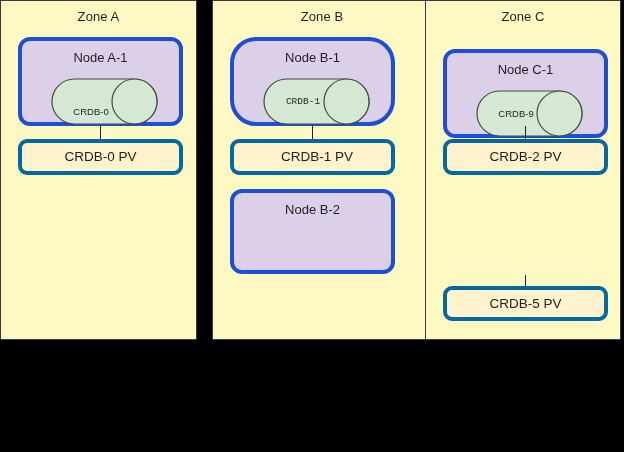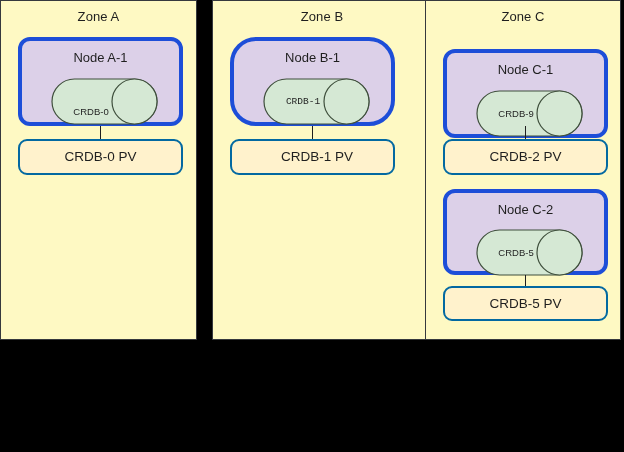--- a/index.html
+++ b/index.html
@@ -49,21 +49,21 @@
     position:absolute;
     left:0;
     text-align:center;
     font-size:9.5px;
     color:#1f1f1f;
     line-height:12px;
   }
   .pv{
     position:absolute;
     background:#fff2cc;
-    border:2px solid #0369a1;
+    border:4px solid #0369a1;
     border-radius:9px;
     box-sizing:border-box;
     display:flex;
     align-items:center;
     justify-content:center;
   }
   .pv-label{
     font-size:13.5px;
     color:#1f1f1f;
     line-height:16px;
@@ -115,20 +115,23 @@
         <div class="cyl-label" style="top:18px;width:80px;">CRDB-1</div>
       </div>
     </div>
 
     <div class="connector" style="left:99px;top:125px;height:14px;"></div>
 
     <div class="pv" style="left:17px;top:138px;width:165px;height:36px;padding-left:9px;">
       <span class="pv-label">CRDB-1 PV</span>
     </div>
 
+    <div class="node" style="left:17px;top:188px;width:165px;height:85px;">
+      <div class="node-title">Node B-2</div>
+    </div>
   </div>
 
   <div class="zone" style="left:425px;top:0px;width:196px;height:340px;">
     <div class="zone-title">Zone C</div>
 
     <div class="node" style="left:17px;top:48px;width:165px;height:89px;">
       <div class="node-title">Node C-1</div>
 
       <div class="cyl" style="left:29px;top:37px;width:107px;height:47px;">
         <svg width="107" height="47" viewBox="0 0 107 47">
@@ -138,31 +141,20 @@
         <div class="cyl-label" style="top:18px;width:80px;">CRDB-9</div>
       </div>
     </div>
 
     <div class="connector" style="left:99px;top:125px;height:14px;"></div>
 
     <div class="pv" style="left:17px;top:138px;width:165px;height:36px;">
       <span class="pv-label">CRDB-2 PV</span>
     </div>
 
-    <div class="node" style="left:17px;top:188px;width:165px;height:86px;">
-      <div class="node-title">Node C-2</div>
-
-      <div class="cyl" style="left:29px;top:36px;width:107px;height:47px;">
-        <svg width="107" height="47" viewBox="0 0 107 47">
-          <path d="M23.5,1 H83.5 A22.5,22.5 0 0 1 83.5,46 H23.5 A22.5,22.5 0 0 1 23.5,1 Z" fill="#d5e8d4" stroke="#3f4f3c" stroke-width="1.2"></path>
-          <ellipse cx="83.5" cy="23.5" rx="22.5" ry="22.5" fill="#d5e8d4" stroke="#3f4f3c" stroke-width="1.2"></ellipse>
-        </svg>
-        <div class="cyl-label" style="top:18px;width:80px;">CRDB-5</div>
-      </div>
-    </div>
 
     <div class="connector" style="left:99px;top:274px;height:12px;"></div>
 
     <div class="pv" style="left:17px;top:285px;width:165px;height:35px;">
       <span class="pv-label">CRDB-5 PV</span>
     </div>
   </div>
 
 </div>
 

